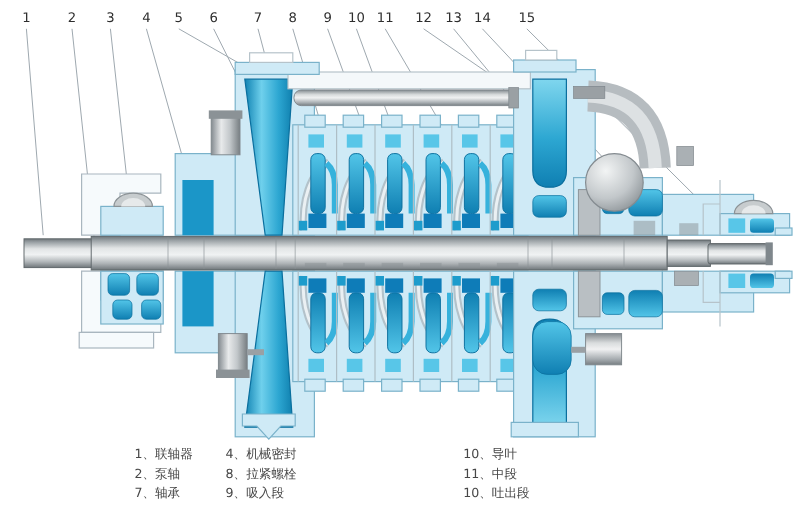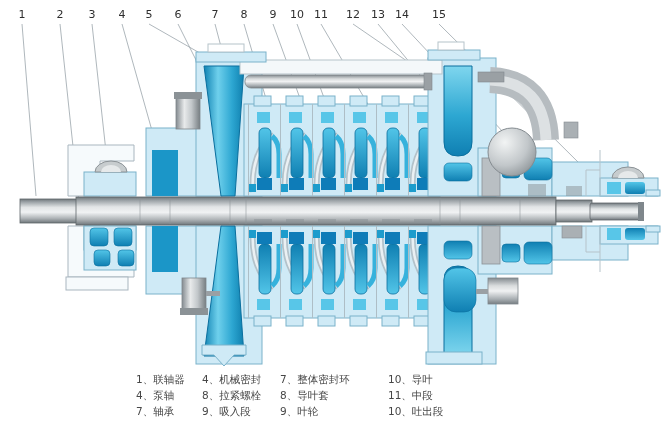--- a/index.html
+++ b/index.html
@@ -3,21 +3,21 @@
 <meta charset="utf-8">
 <style>
   html,body{margin:0;padding:0;background:#ffffff;}
   .stage-wrap{position:relative;width:668px;height:436px;background:#ffffff;overflow:hidden;
               font-family:"DejaVu Sans","Liberation Sans",sans-serif;}
   svg{position:absolute;left:0;top:0;}
   .callout-num{font-size:11px;fill:#2e2e2e;font-family:"DejaVu Sans","Liberation Sans",sans-serif;}
   .ldr{stroke:#9aa4ab;stroke-width:0.8;fill:none;}
   .legend{position:absolute;top:371px;left:0;width:668px;height:56px;color:#474747;
           font-size:10.5px;line-height:16px;}
-  .legend .col{position:absolute;top:0;white-space:nowrap;margin-left:24px;}
+  .legend .col{position:absolute;top:0;white-space:nowrap;}
   .legend .col div{height:16px;}
 </style>
 </head>
 <body>
 
 <div class="stage-wrap">
 <svg width="668" height="436" viewBox="0 0 668 436">
   <defs>
     <linearGradient id="funnelG" x1="0" y1="0" x2="1" y2="0">
       <stop offset="0" stop-color="#0f82b2"></stop>
@@ -242,32 +242,27 @@
     <text class="callout-num" x="353" y="18">12</text>
     <text class="callout-num" x="378" y="18">13</text>
     <text class="callout-num" x="402" y="18">14</text>
     <text class="callout-num" x="439" y="18">15</text>
   </g>
 </svg>
 
 <div class="legend">
   <div class="col" style="left:112px">
     <div>1、联轴器</div>
-    <div>4、泵轴</div>
+    <div>2、泵轴</div>
     <div>7、轴承</div>
   </div>
-  <div class="col" style="left:178px">
+  <div class="col" style="left:188px">
     <div>4、机械密封</div>
     <div>8、拉紧螺栓</div>
     <div>9、吸入段</div>
   </div>
-  <div class="col" style="left:256px">
-    <div>7、整体密封环</div>
-    <div>8、导叶套</div>
-    <div>9、叶轮</div>
-  </div>
-  <div class="col" style="left:364px">
+  <div class="col" style="left:386px">
     <div>10、导叶</div>
     <div>11、中段</div>
     <div>10、吐出段</div>
   </div>
 </div>
 </div>
 
 </body></html>

